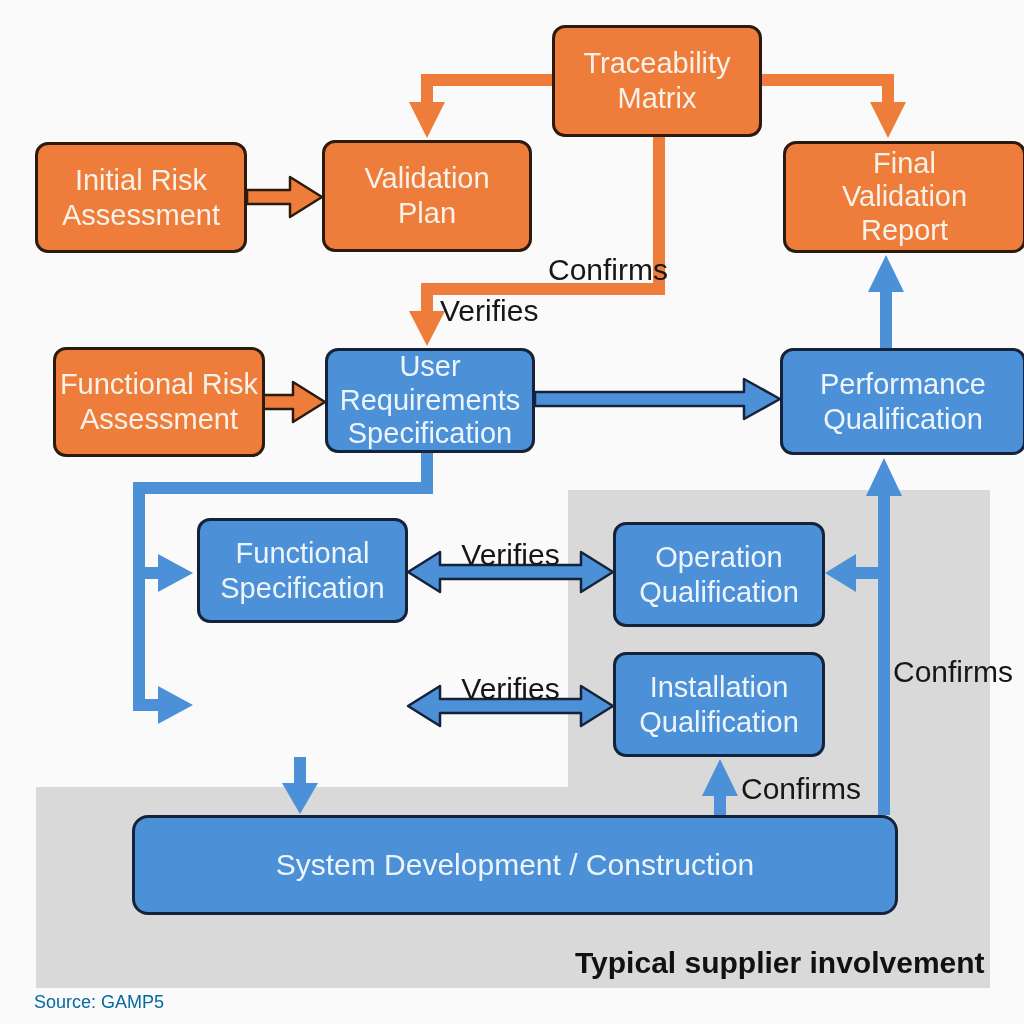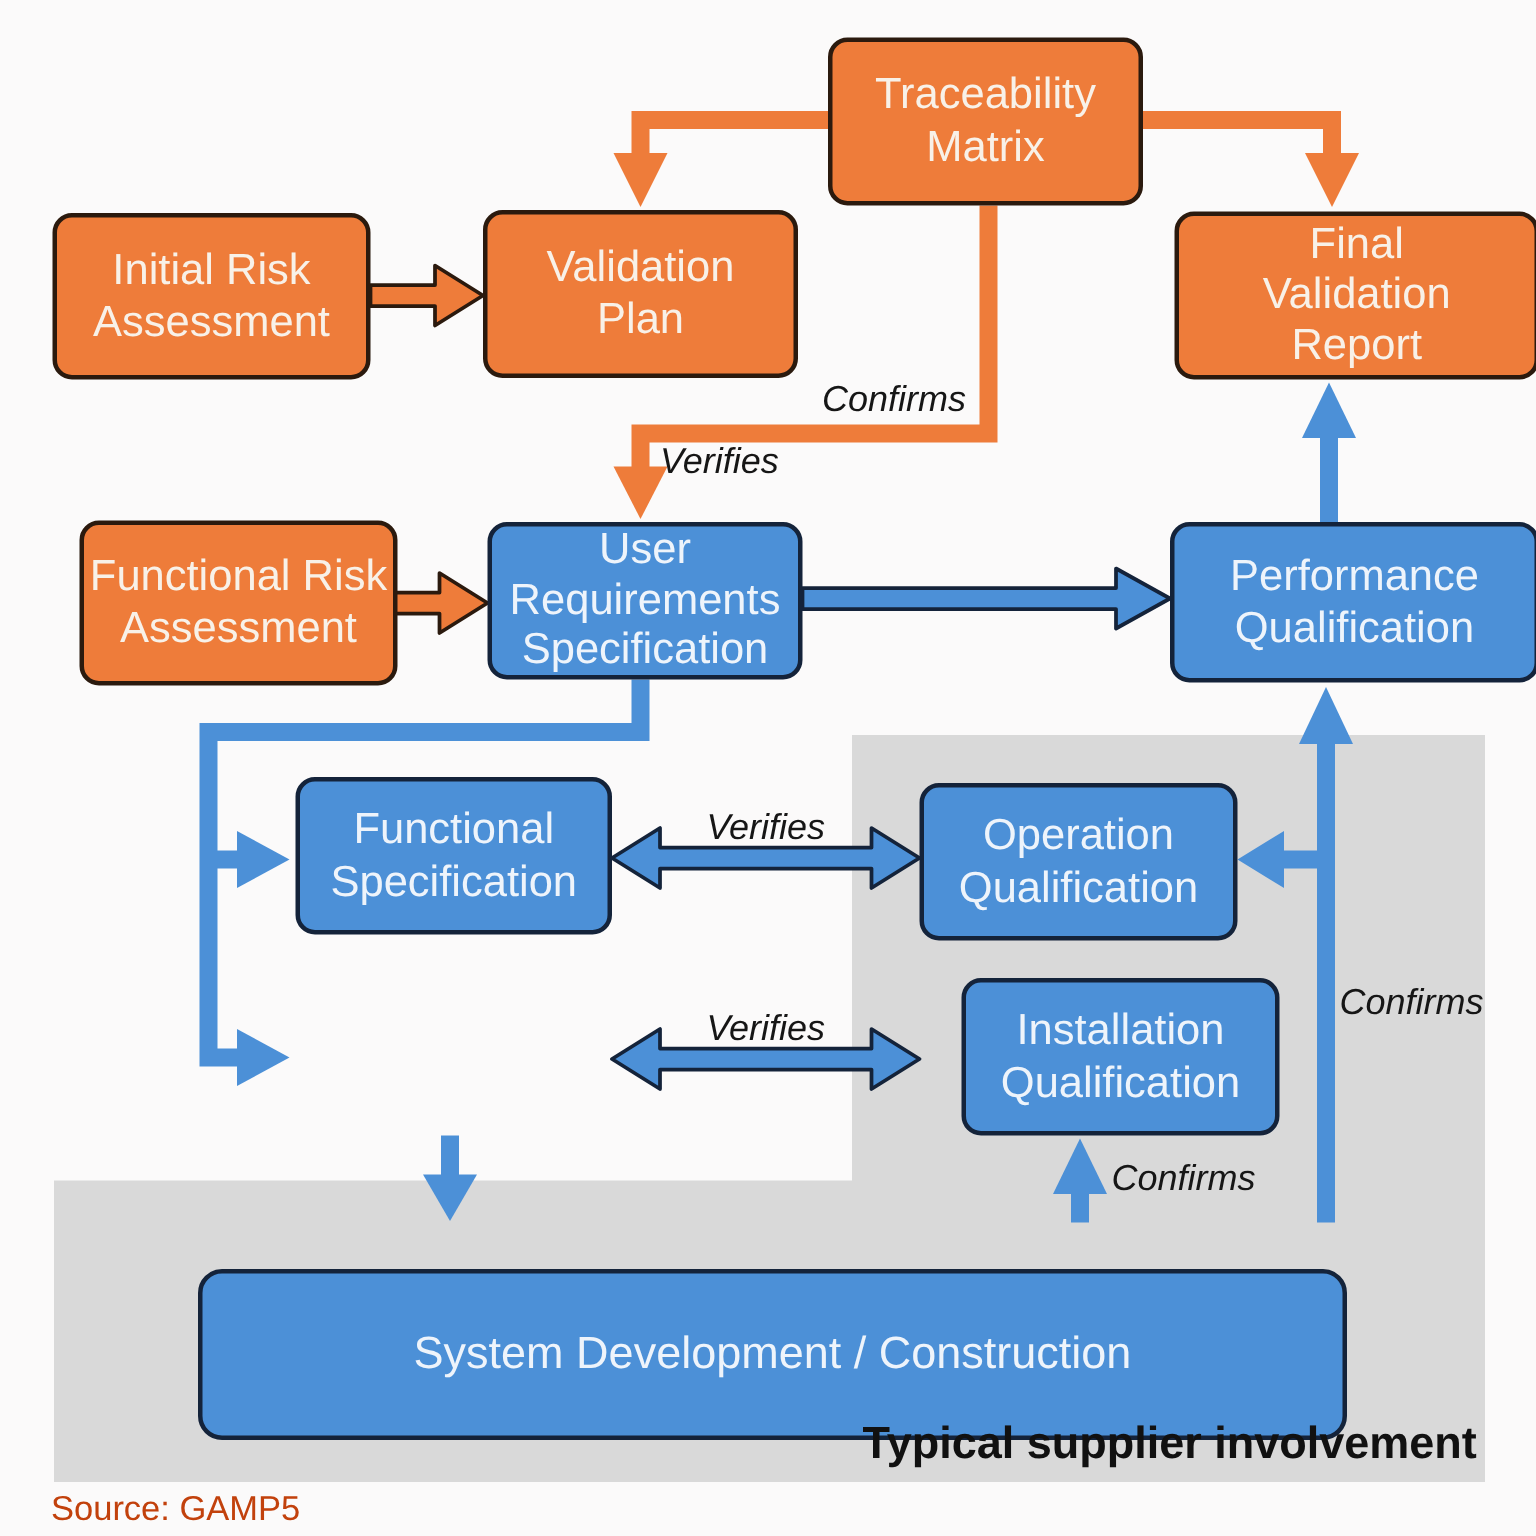--- a/index.html
+++ b/index.html
@@ -15,27 +15,27 @@
   svg.wires{position:absolute;left:0;top:0;z-index:2;}
   .node{
     position:absolute;z-index:3;border-radius:13px;border:3px solid #000;
     display:flex;align-items:center;justify-content:center;text-align:center;
     font-size:29px;line-height:1.2;white-space:pre-line;
   }
   .node.orange{background:var(--orange);border-color:var(--orange-border);color:#f8f1e8;}
   .node.blue{background:var(--blue);border-color:var(--blue-border);color:#eef4fb;}
   .node.wide{font-size:30px;}
   .edge-label{
-    position:absolute;z-index:4;color:var(--label);font-size:24px;white-space:nowrap;font-style:italic;
+    position:absolute;z-index:4;color:var(--label);font-size:30px;white-space:nowrap;
   }
   .supplier-label{
     position:absolute;z-index:4;color:#111;font-size:30px;text-align:right;white-space:nowrap;font-weight:bold;
   }
   .source-label{
-    position:absolute;z-index:4;color:#c2410c;font-size:23px;white-space:nowrap;
+    position:absolute;z-index:4;color:#0369a1;font-size:18px;white-space:nowrap;
   }
 </style>
 </head>
 <body>
 
 <div class="stage">
 
   <div class="gray" style="left:568px;top:490px;width:422px;height:498px;"></div>
   <div class="gray" style="left:36px;top:787px;width:954px;height:201px;"></div>
 
@@ -129,24 +129,24 @@
   <div class="node blue" style="left:780px;top:348px;width:246px;height:107px;">Performance
 Qualification</div>
 
   <div class="node blue" style="left:197px;top:518px;width:211px;height:105px;">Functional
 Specification</div>
 
   <div class="node blue" style="left:613px;top:522px;width:212px;height:105px;">Operation
 Qualification</div>
 
 
-  <div class="node blue" style="left:613px;top:652px;width:212px;height:105px;margin-left:28px;">Installation
+  <div class="node blue" style="left:613px;top:652px;width:212px;height:105px;">Installation
 Qualification</div>
 
-  <div class="node blue wide" style="left:132px;top:846px;width:766px;height:114px;border-radius:16px;">System Development / Construction</div>
+  <div class="node blue wide" style="left:132px;top:815px;width:766px;height:100px;border-radius:16px;">System Development / Construction</div>
 
   <div class="edge-label" style="left:548px;top:253px;">Confirms</div>
   <div class="edge-label" style="left:440px;top:294px;">Verifies</div>
   <div class="edge-label" style="left:430px;top:538px;width:161px;text-align:center;">Verifies</div>
   <div class="edge-label" style="left:430px;top:672px;width:161px;text-align:center;">Verifies</div>
   <div class="edge-label" style="left:893px;top:655px;">Confirms</div>
   <div class="edge-label" style="left:741px;top:772px;">Confirms</div>
 
   <div class="supplier-label" style="left:575px;top:946px;width:400px;">Typical supplier involvement</div>
   <div class="source-label" style="left:34px;top:992px;">Source: GAMP5</div>

